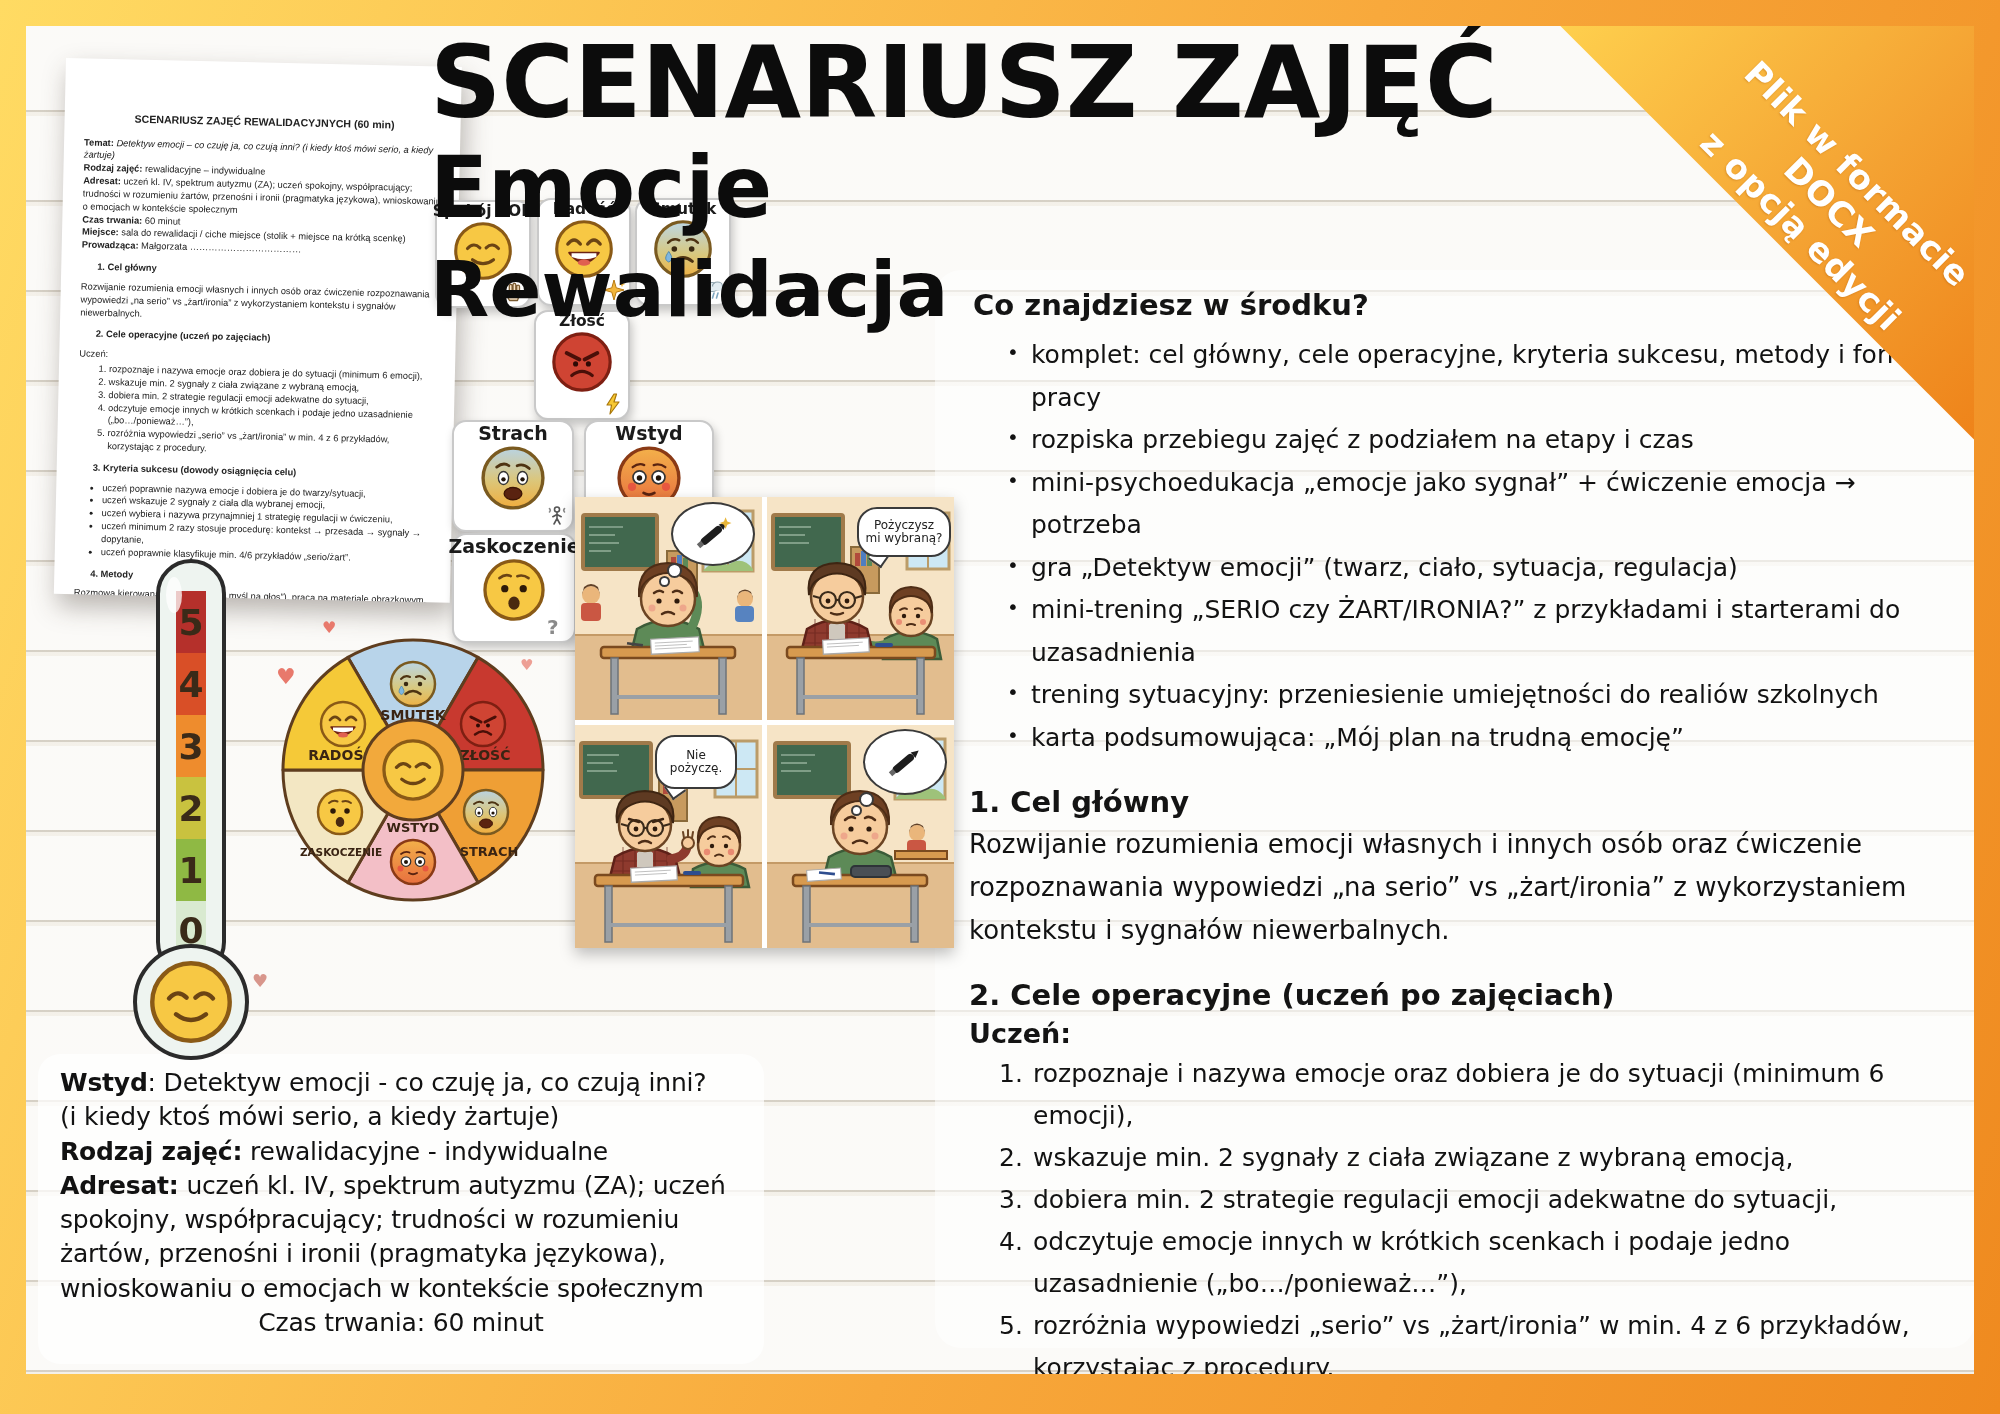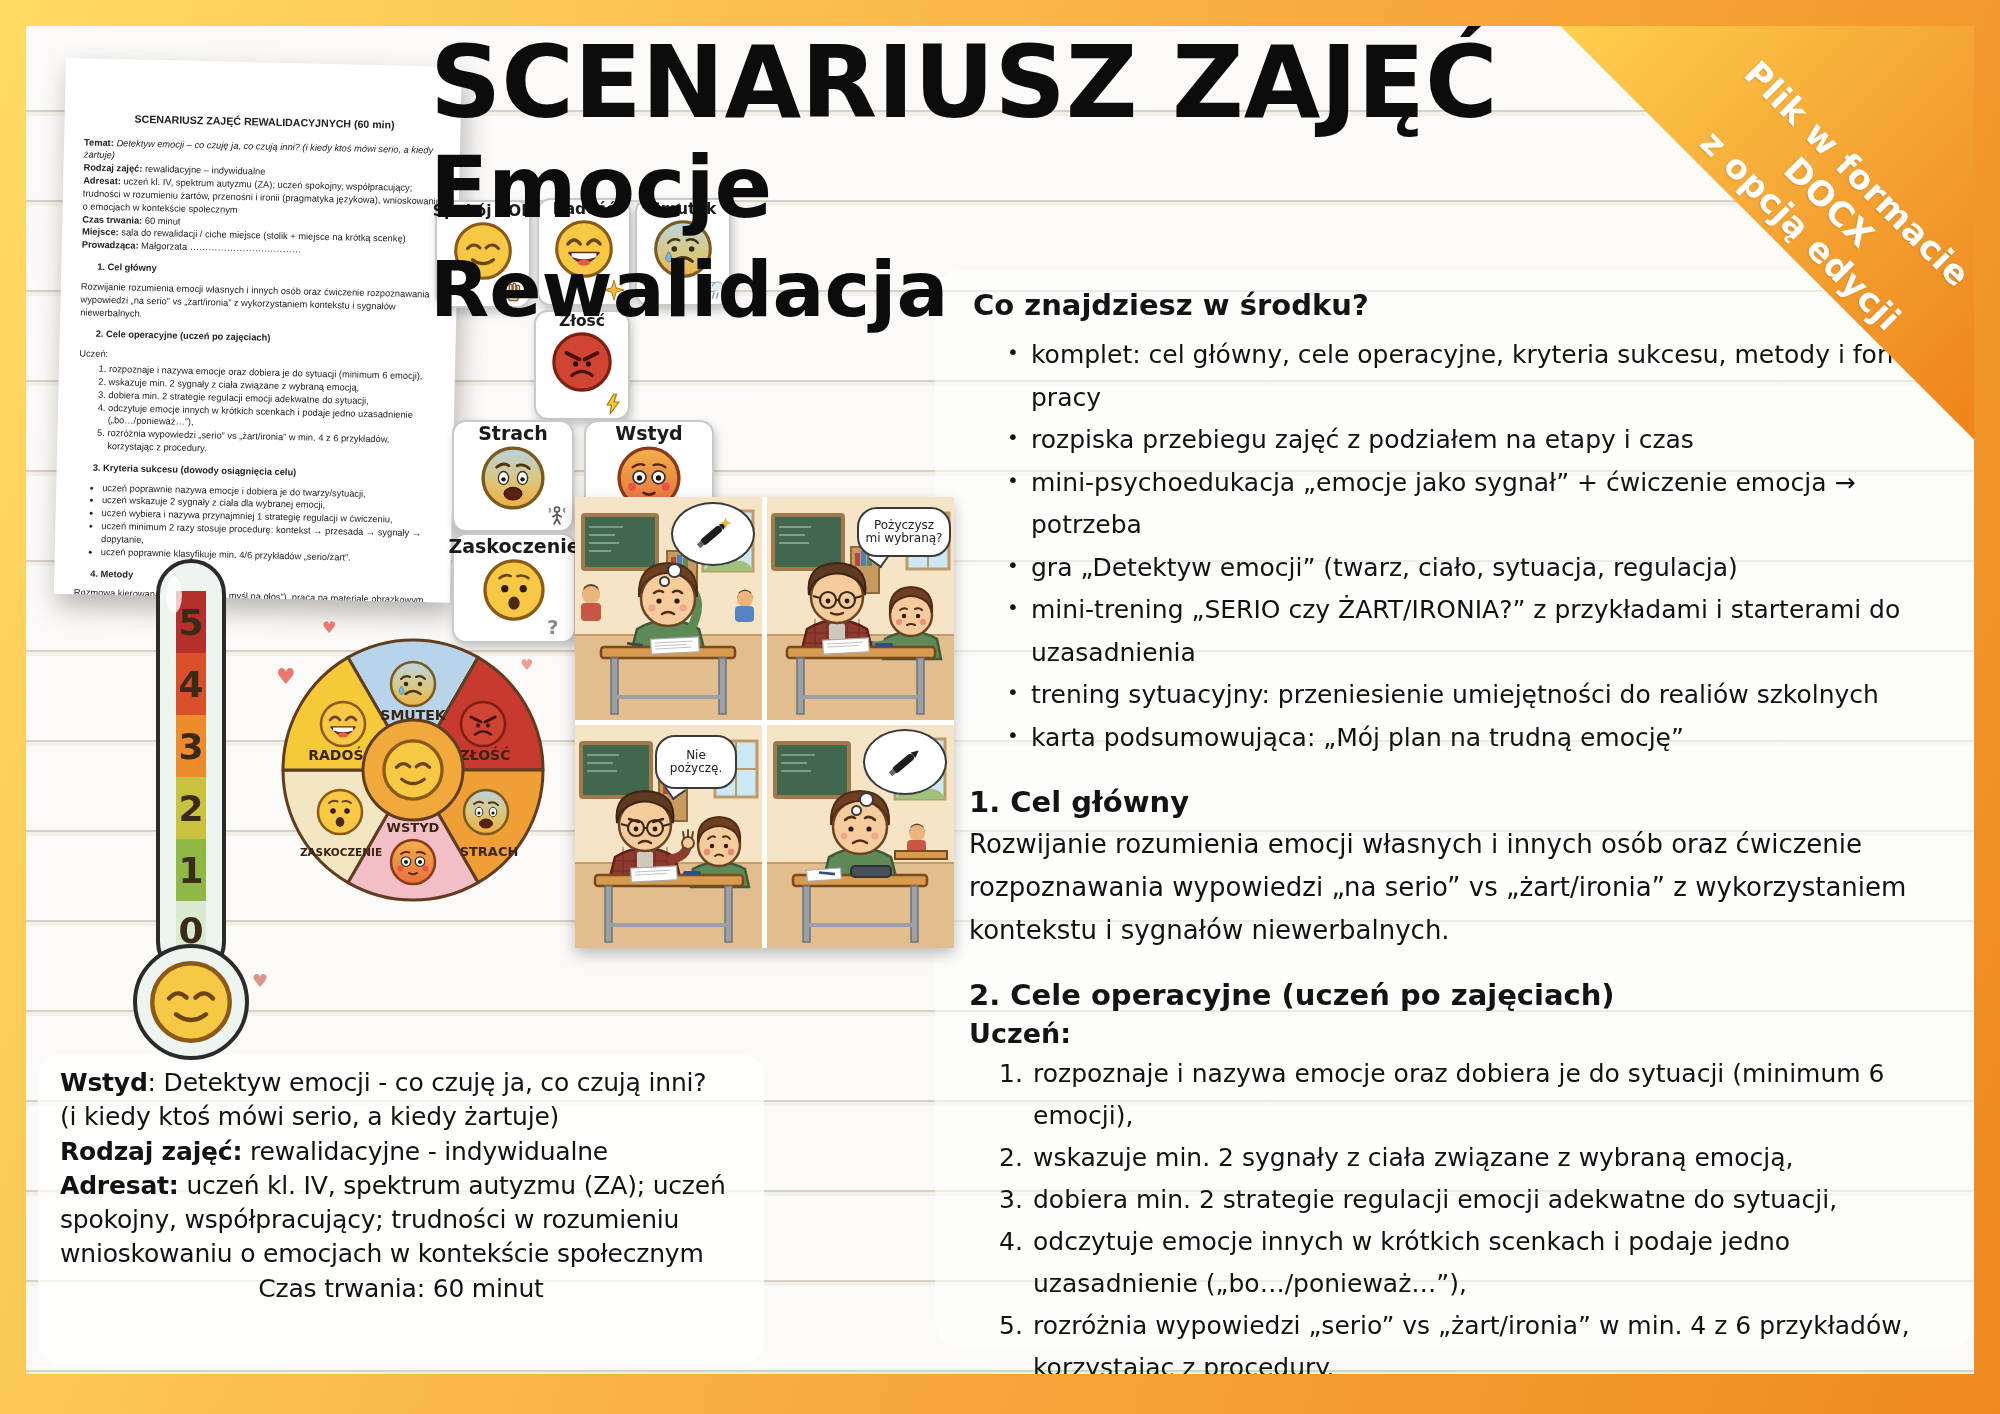--- a/index.html
+++ b/index.html
@@ -674,18 +674,19 @@
         <li>rozróżnia wypowiedzi „serio” vs „żart/ironia” w min. 4 z 6 przykładów, korzystając z procedury.</li>
       </ol>
     </div>
 
     <div class="bpanel">
       <div class="row"><b>Wstyd</b><span>: Detektyw emocji - co czuję ja, co czują inni?</span></div>
       <div class="row"><b></b><span>(i kiedy ktoś mówi serio, a kiedy żartuje)</span></div>
       <div class="row"><b>Rodzaj zajęć:</b><span> rewalidacyjne - indywidualne</span></div>
       <div class="row"><b>Adresat:</b><span> uczeń kl. IV, spektrum autyzmu (ZA); uczeń</span></div>
       <div class="row"><b></b><span>spokojny, współpracujący; trudności w rozumieniu</span></div>
+      <div class="row"><b></b><span>żartów, przenośni i ironii (pragmatyka językowa),</span></div>
       <div class="row"><b></b><span>wnioskowaniu o emocjach w kontekście społecznym</span></div>
       <div class="row c"><b></b><span>Czas trwania: 60 minut</span></div>
     </div>
 
   </div>
 </div>
 
 </body></html>

